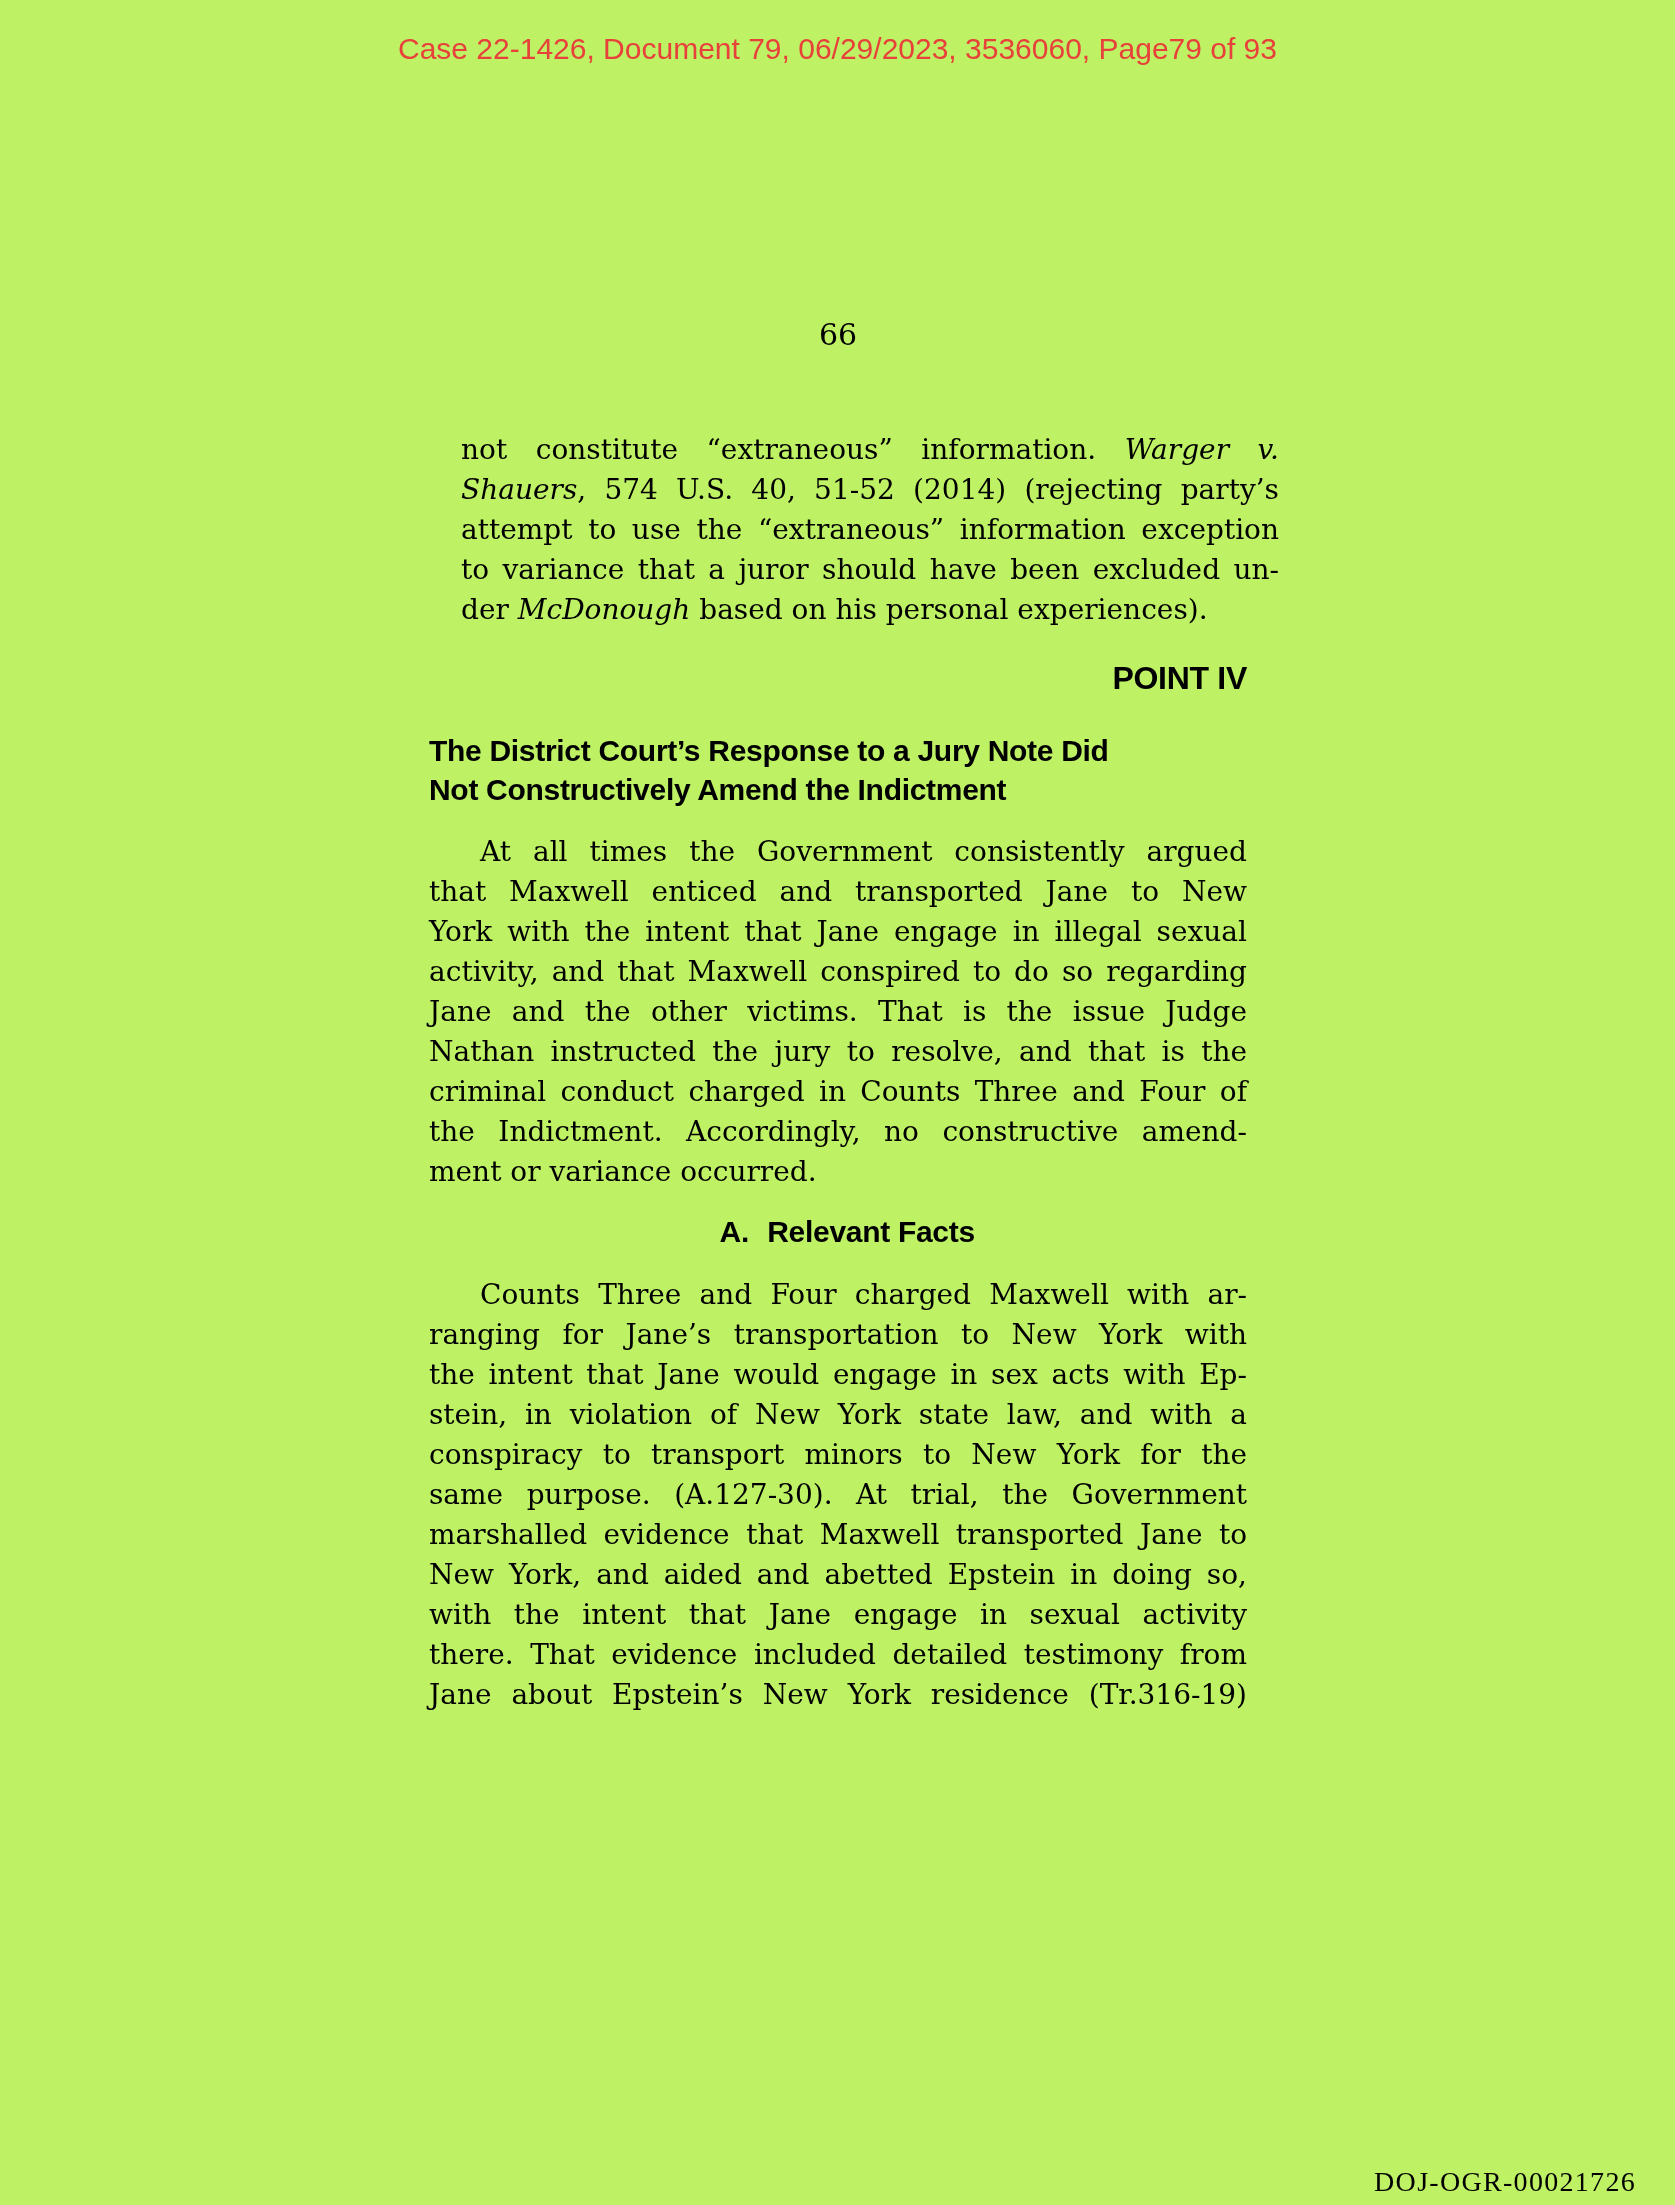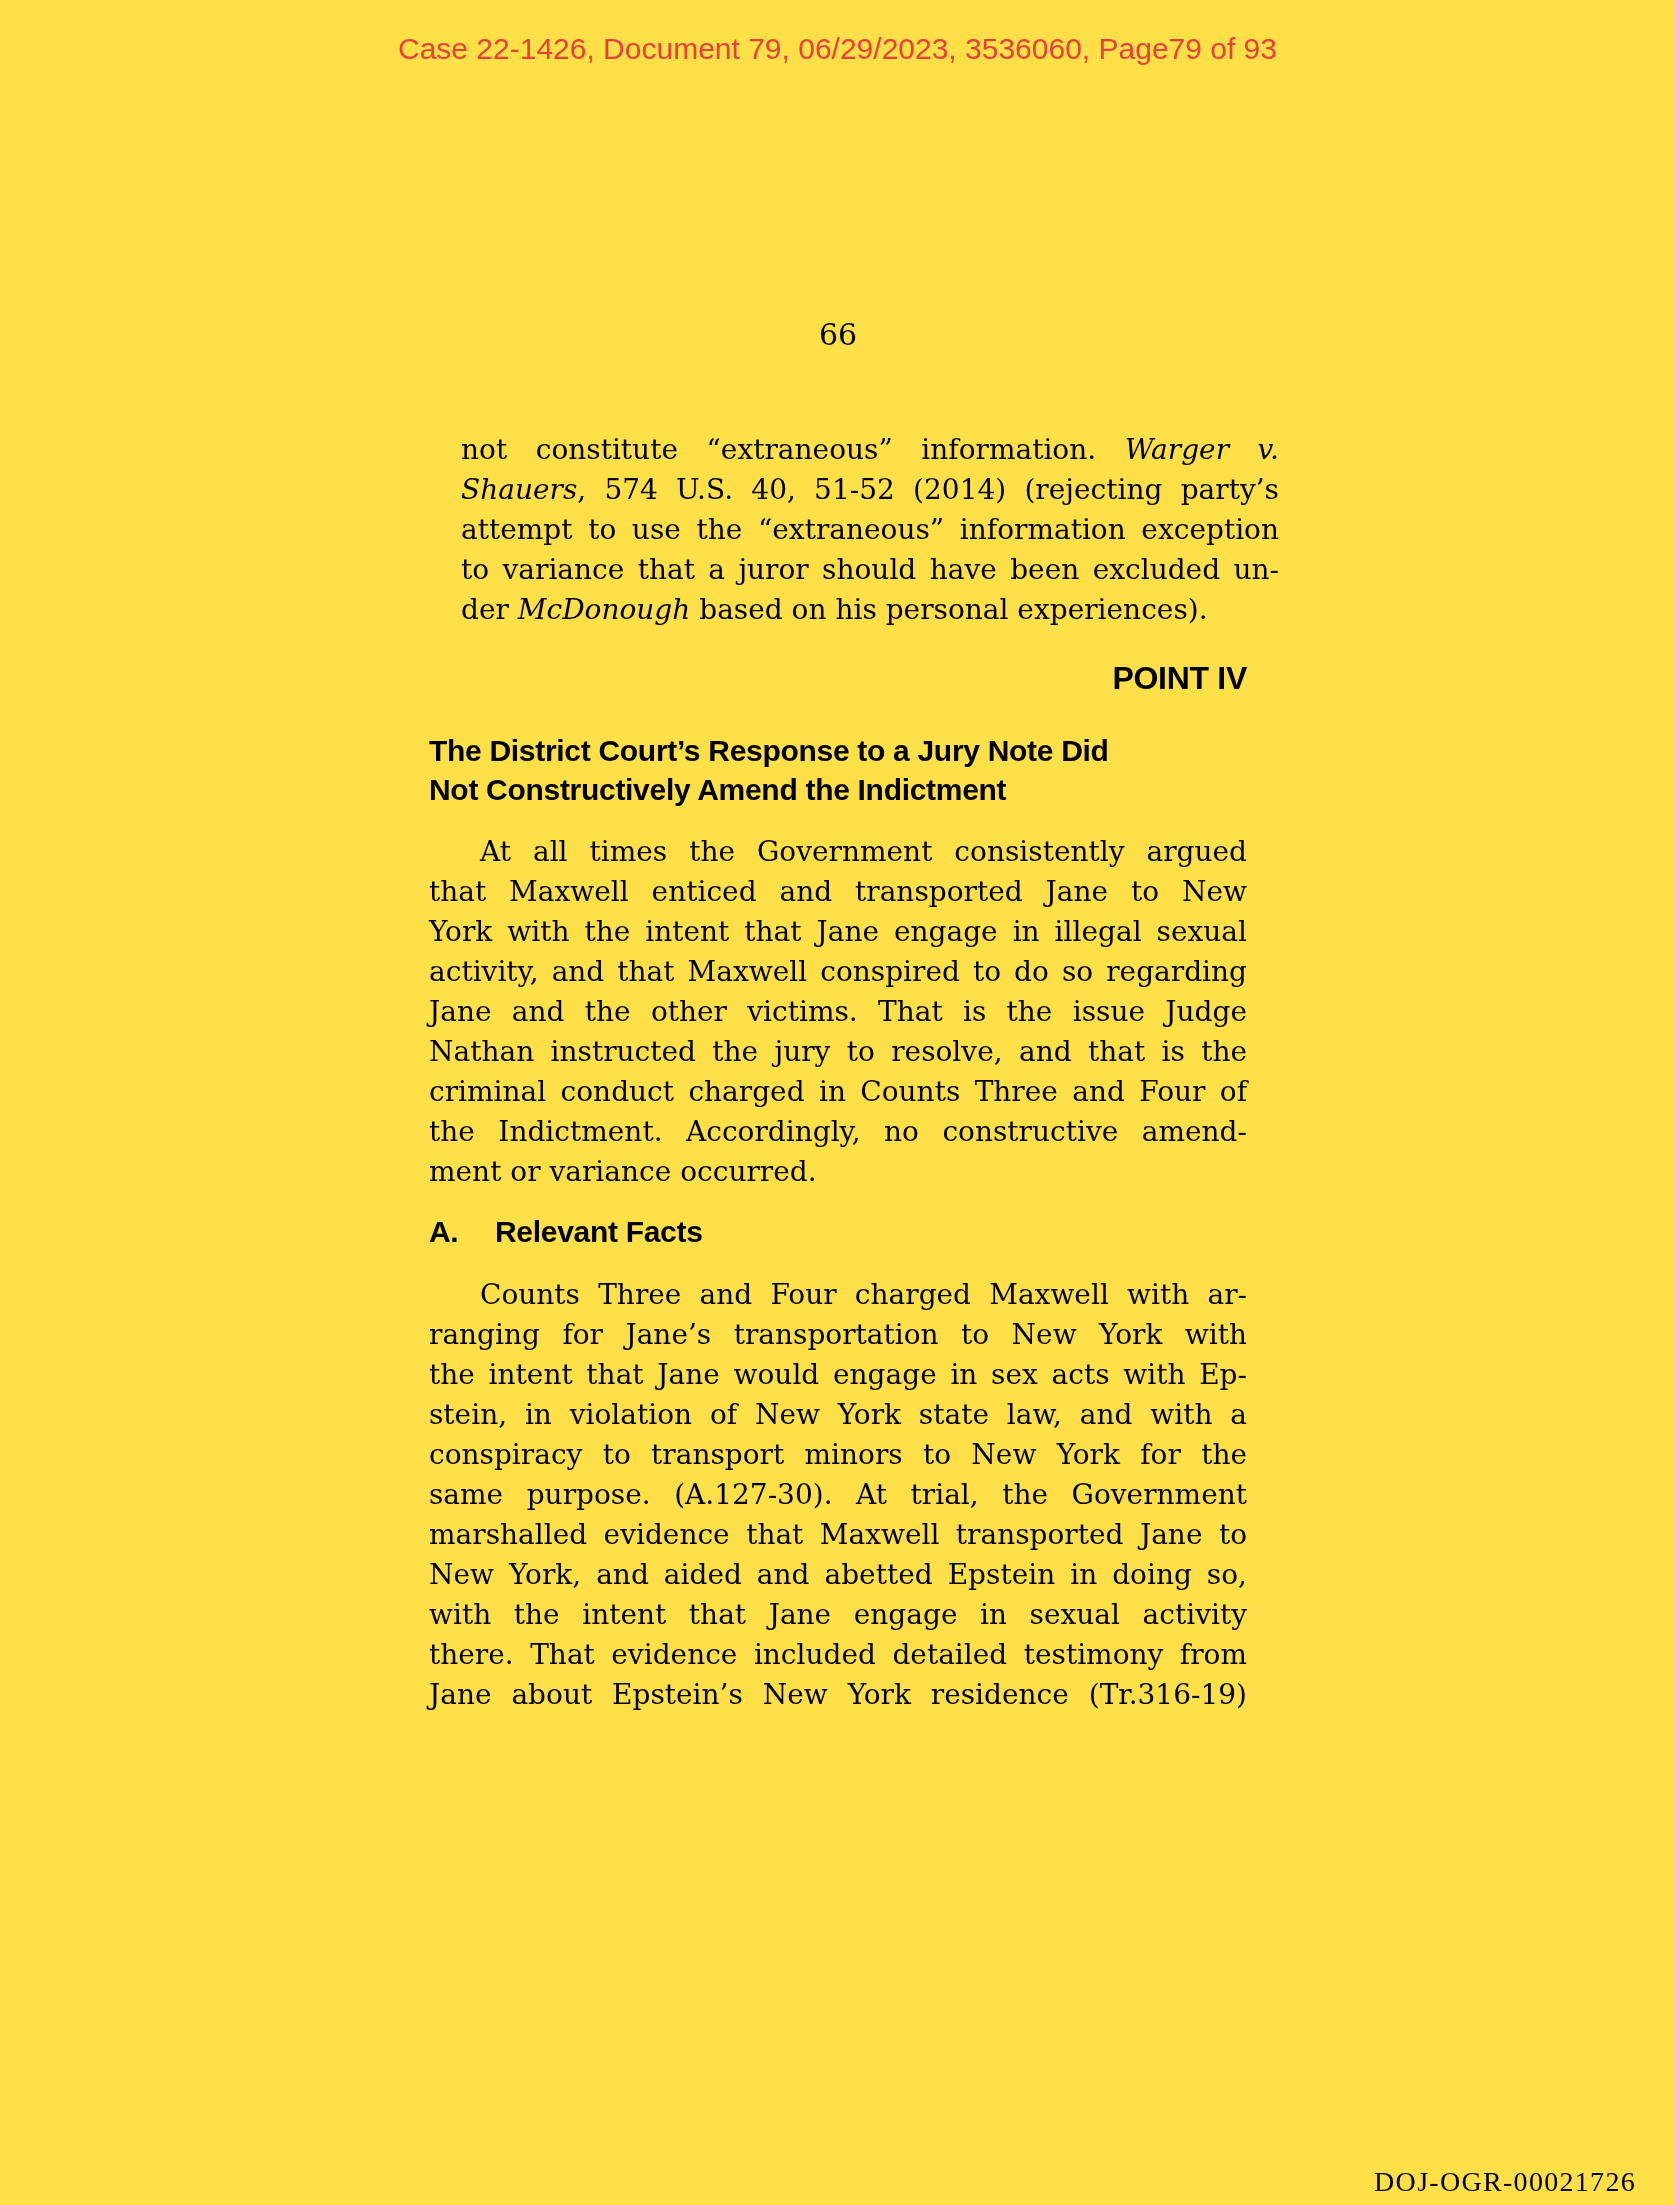--- a/index.html
+++ b/index.html
@@ -1,20 +1,20 @@
 <!DOCTYPE html>
 <html style="font-size:10.5px"><head>
 <meta charset="utf-8">
 <style>
   html, body { margin: 0; padding: 0; background: #ffffff; }
   .page {
     position: relative;
     width: 1675px;
     height: 2205px;
-    background: #fde047;
+    background: #bef264;
     font-family: "DejaVu Serif", serif;
     color: #000000;
     overflow: hidden;
   }
   .stamp {
     position: absolute;
     top: 32px;
     left: 0;
     width: 1675px;
     text-align: center;
@@ -48,20 +48,21 @@
   }
   .line.just { text-align-last: justify; }
   .line.indent { text-indent: 51px; }
   .p1 { top: 430px; margin-left: 32px; }
   .p2 { top: 832px; }
   .p3 { top: 1275px; }
   .heading {
     font-family: "Liberation Sans", sans-serif;
     font-weight: bold;
     letter-spacing: -0.3px;
+    text-align: center;
   }
   .point-heading {
     top: 658px;
     text-align: right;
     font-size: 32px;
     line-height: 40px;
   }
   .sub-heading {
     top: 731px;
     text-align: left;

